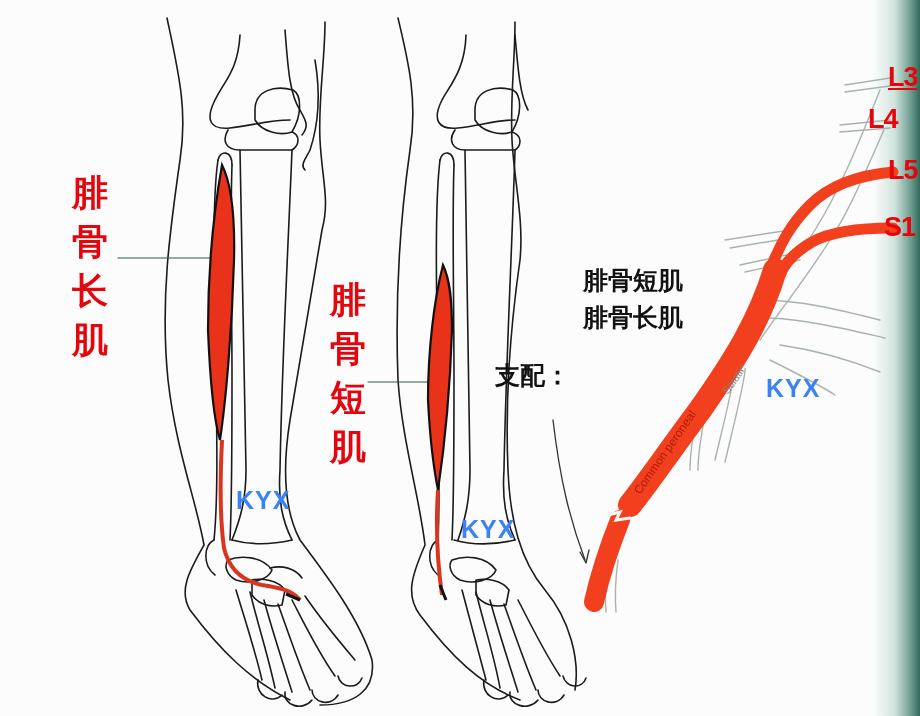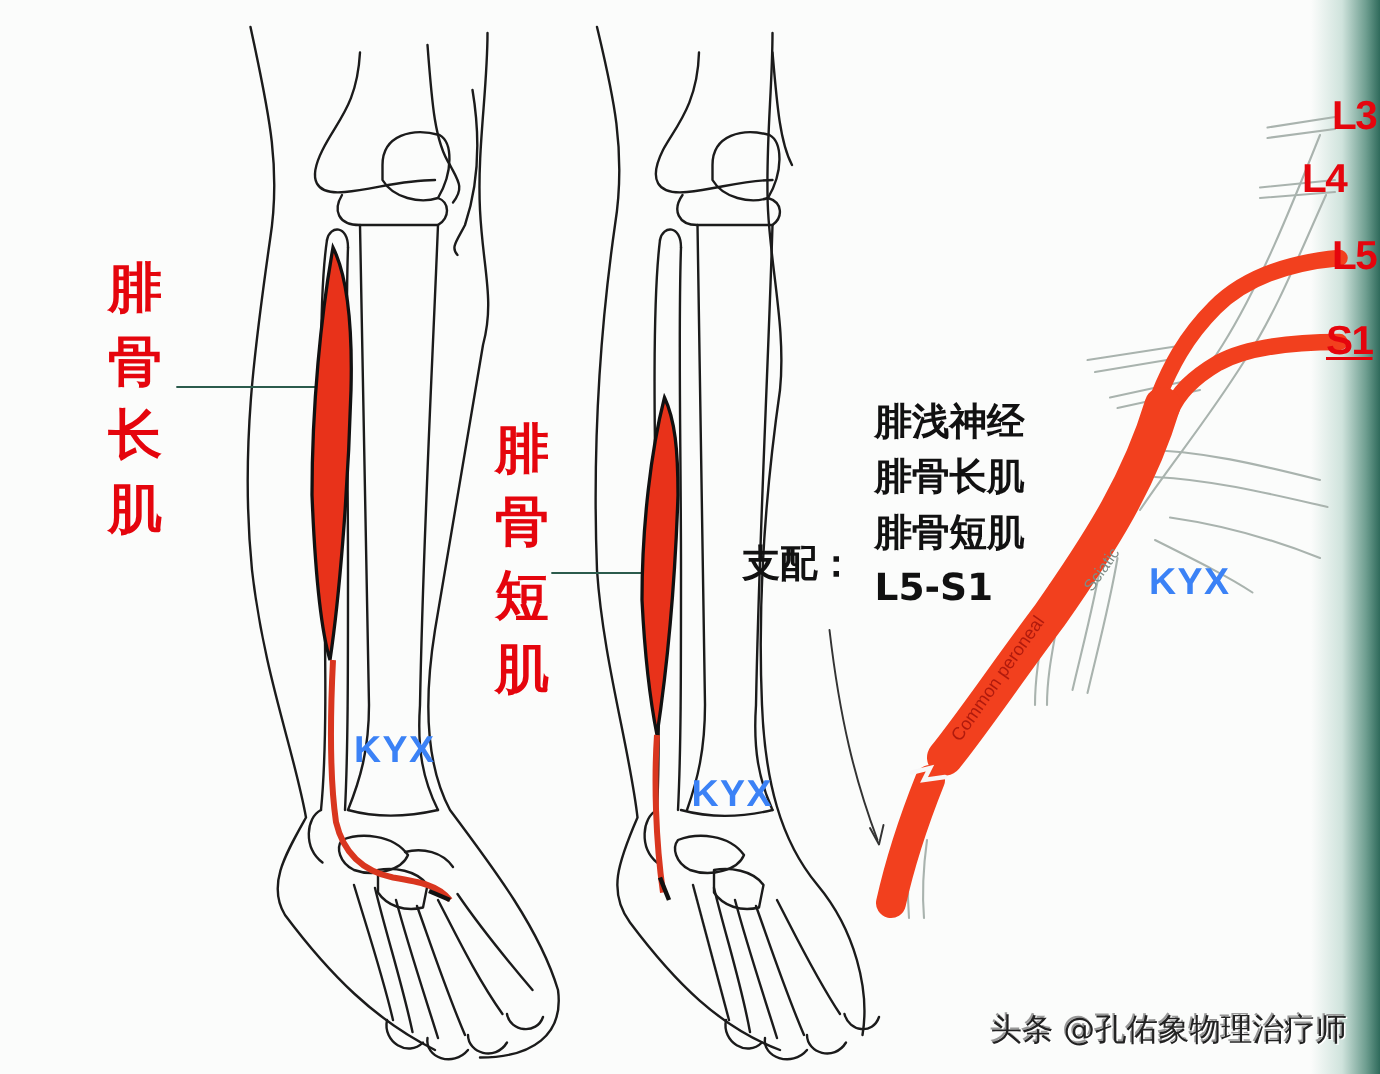--- a/index.html
+++ b/index.html
@@ -169,29 +169,26 @@
 
   <div class="label-vert" style="left:326px; top:275px;">
     <span>腓</span>
     <span>骨</span>
     <span>短</span>
     <span>肌</span>
   </div>
 
   <div class="innerv-prefix" style="left:495px; top:348px;margin-top:11px;">支配：</div>
   <div class="innerv" style="left:583px; top:262px;">
-    <div>腓浅神经</div>
+    <div>腓骨短肌</div>
     <div>腓骨长肌</div>
-    <div>腓骨短肌</div>
-    <div style="font-family:'DejaVu Sans',sans-serif;">L5-S1</div>
   </div>
 
-  <div class="spinal" style="left:888px; top:64px;">L3</div>
+  <div class="spinal" style="left:888px; top:64px;text-decoration:underline;">L3</div>
   <div class="spinal" style="left:868px; top:106px;">L4</div>
   <div class="spinal" style="left:888px; top:157px;">L5</div>
-  <div class="spinal" style="left:884px; top:214px;text-decoration:underline;">S1</div>
+  <div class="spinal" style="left:884px; top:214px;">S1</div>
 
   <div class="wm" style="left:236px; top:486px;">KYX</div>
   <div class="wm" style="left:461px; top:515px;">KYX</div>
   <div class="wm" style="left:766px; top:374px;">KYX</div>
 
-  <div class="credit">头条 @孔佑象物理治疗师</div>
 </div>
 
 </body></html>

